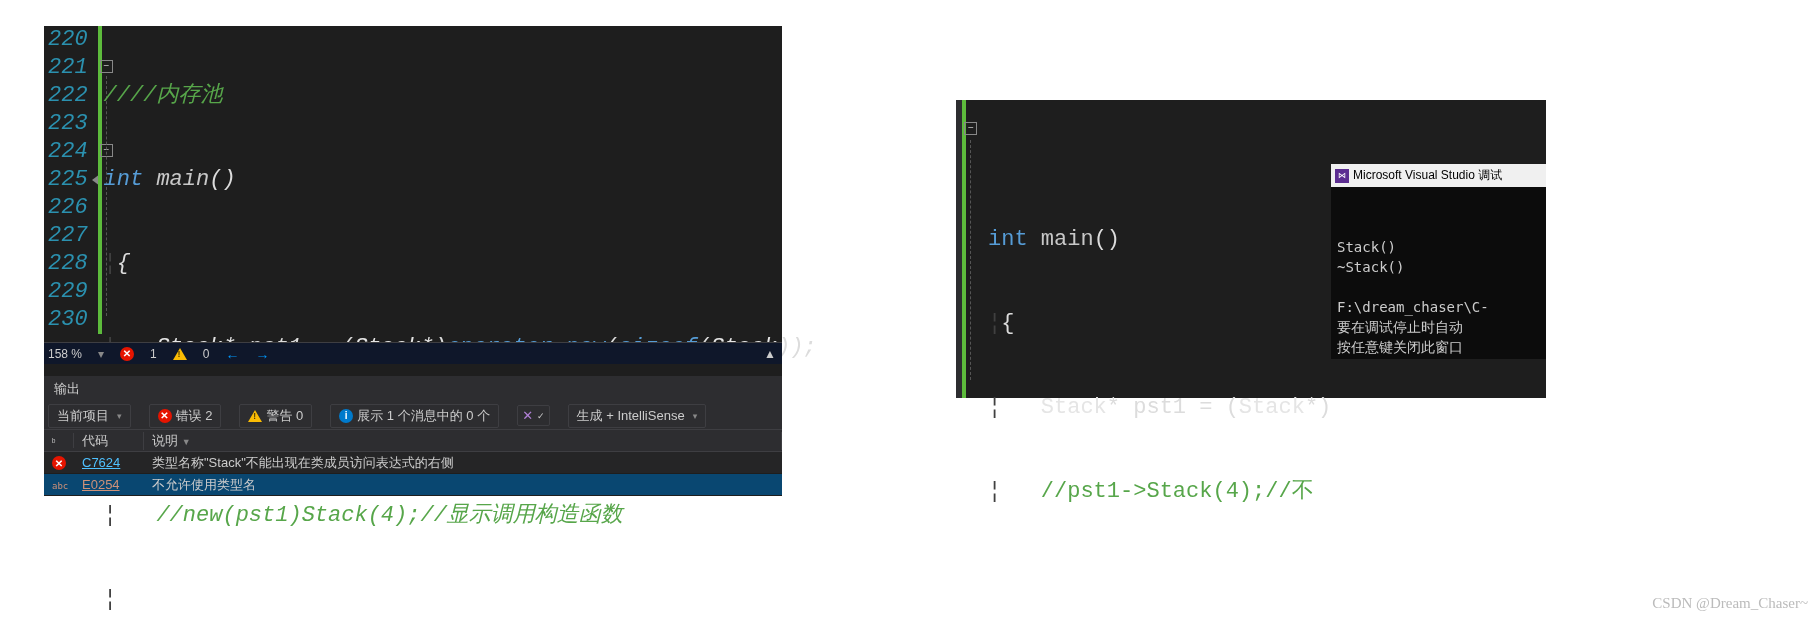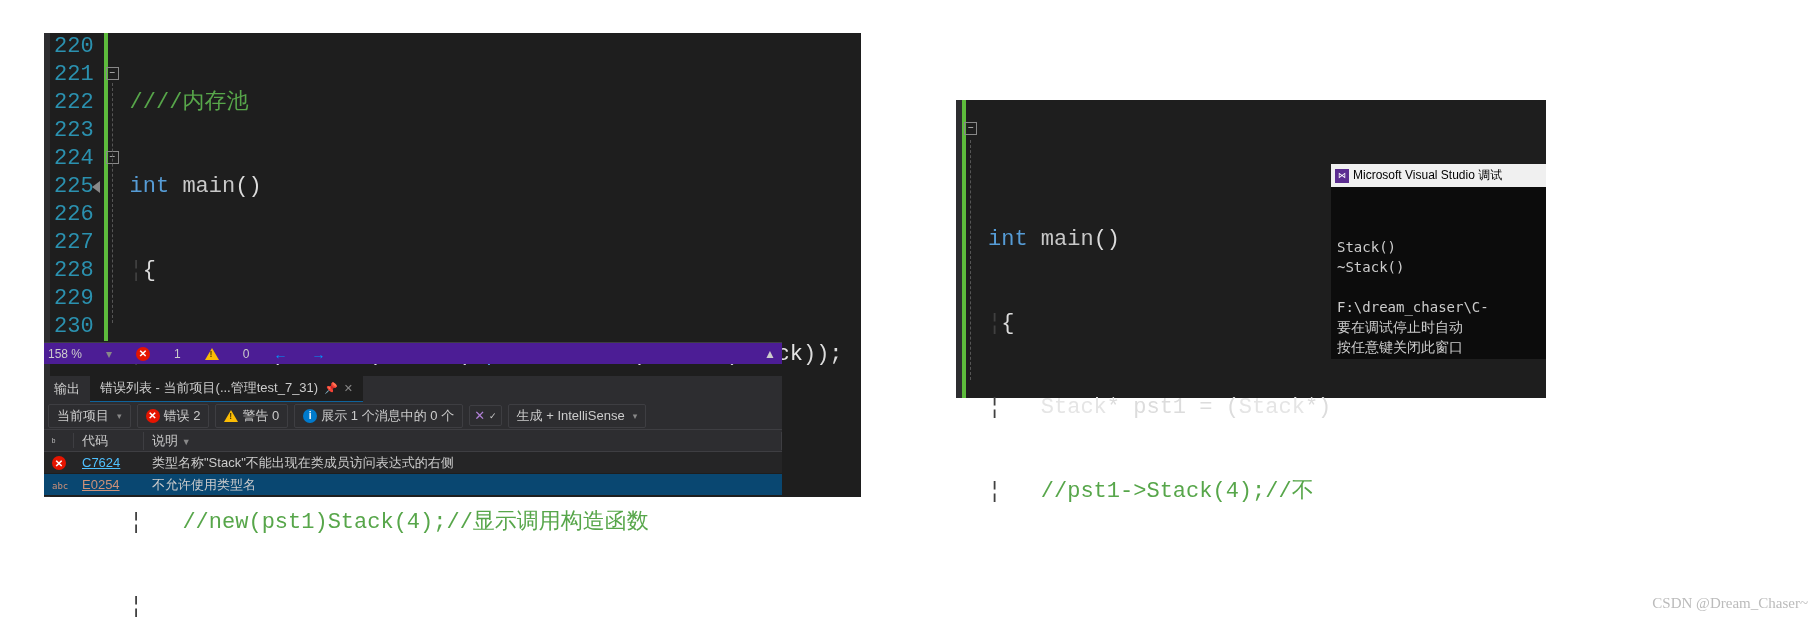--- a/index.html
+++ b/index.html
@@ -8,21 +8,21 @@
   font-family: Consolas, 'Courier New', monospace;
   width: 1820px;
   height: 618px;
   position: relative;
   overflow: hidden;
 }
 .panel {
   position: absolute;
   background: #1e1e1e;
 }
-.panel-left { left: 44px; top: 33px; width: 817px; height: 464px; }
+.panel-left { left: 44px; top: 26px; width: 738px; height: 464px; font-style: italic; }
 .panel-right { left: 956px; top: 100px; width: 590px; height: 298px; }
 
 .code-area { display: flex; height: 100%; }
 .gutter-bar { width: 6px; background: #2d2d30; }
 .line-numbers {
   background: #1e1e1e;
   color: #2b91af;
   font-size: 22px;
   text-align: right;
   padding: 0 10px 0 4px;
@@ -74,28 +74,28 @@
 .indent-guide { color: #404040; }
 .err-underline {
   text-decoration: underline wavy #f14c4c;
   text-decoration-thickness: 1px;
 }
 
 .zoom-bar {
   position: absolute;
   left: 44px; top: 342px;
   width: 738px; height: 22px;
-  background: #4c1d95;
+  background: #0f172a;
   border-top: 1px solid #3e3e42;
   color: #ccc;
   font-size: 12px;
   display: flex;
   align-items: center;
   padding-left: 4px;
-  gap: 24px;
+  gap: 16px;
   font-family: 'Segoe UI', sans-serif;
 }
 .zoom-bar .ico { display: inline-flex; align-items: center; }
 .arrow-btn { color: #0097fb; font-size: 14px; cursor: pointer; }
 
 .tab-row {
   position: absolute;
   left: 44px; top: 376px;
   width: 738px; height: 26px;
   background: #2d2d30;
@@ -112,21 +112,21 @@
 .filter-row {
   position: absolute;
   left: 44px; top: 402px;
   width: 738px; height: 28px;
   background: #2d2d30;
   border-bottom: 1px solid #3e3e42;
   color: #ccc;
   font-size: 13px;
   display: flex;
   align-items: center;
-  gap: 6px;
+  gap: 18px;
   padding-left: 4px;
   font-family: 'Microsoft YaHei', sans-serif;
 }
 .pill {
   display: inline-flex;
   align-items: center;
   gap: 4px;
   padding: 2px 8px;
   border: 1px solid #3e3e42;
   border-radius: 2px;
@@ -321,21 +321,20 @@
       <span class="triangle-warn"></span>
     </span>
   <span>0</span>
   <span class="arrow-btn">←</span>
   <span class="arrow-btn">→</span>
   <span class="ico" style="margin-left:auto;margin-right:6px">▲</span>
 </div>
 
 <div class="tab-row">
   <div class="tab-item2"><span>输出</span></div>
-  <div class="tab-item"><span>错误列表 - 当前项目(...管理test_7_31)</span><span class="tab-close">📌</span><span class="tab-close">✕</span></div>
 </div>
 
 <div class="filter-row">
   <span class="pill">
       <span>当前项目</span>
       <span class="dropdown-caret">▾</span>
     </span>
   <span class="pill">
       <span class="circle-x">✕</span>
       <span>错误 2</span>

